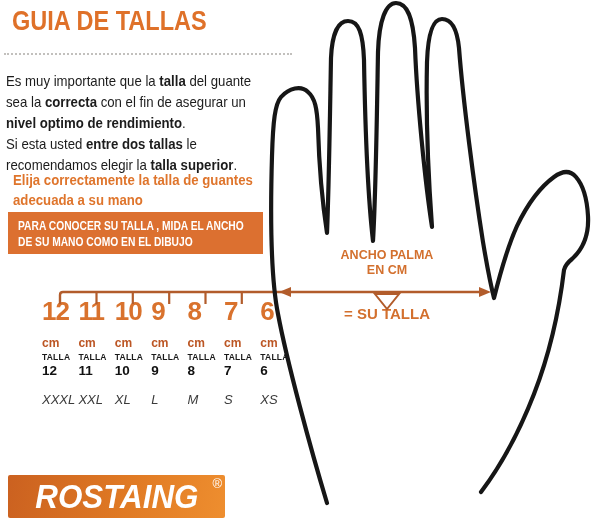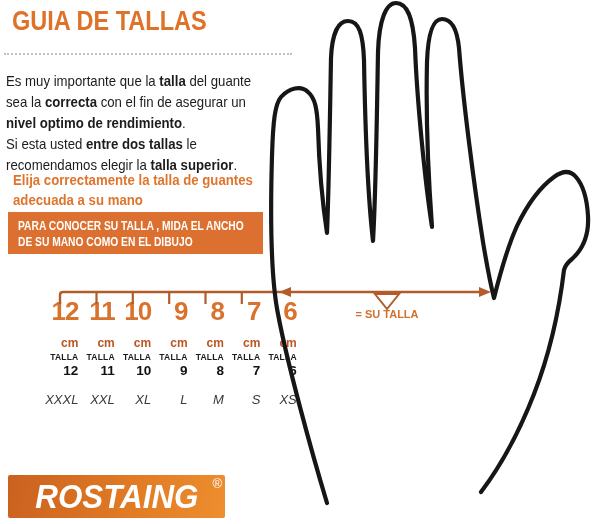--- a/index.html
+++ b/index.html
@@ -24,31 +24,31 @@
   #subtitle{left:13px;top:170px;font-size:15px;font-weight:bold;color:#DF752C;line-height:20px;}
   
   #callout{
     left:8px;top:212px;width:255px;height:42px;background:#DC7030;
     color:#ffffff;font-weight:bold;font-size:12.5px;line-height:16px;
     padding:6px 0 0 10px;box-sizing:border-box;
   }
   #callout .line{transform:scaleX(0.82);transform-origin:0 0;white-space:nowrap;}
   
   #size-scale{left:42px;top:296px;width:255px;display:flex;}
-  #size-scale .col{width:36.4px;text-align:right;flex:0 0 36.4px;}
+  #size-scale .col{width:36.4px;text-align:left;flex:0 0 36.4px;}
   .r-cm-num{font-size:26px;line-height:30px;font-weight:bold;color:#D9722D;letter-spacing:-1px;}
   .r-cm{font-size:12px;line-height:12px;margin-top:11px;font-weight:bold;color:#BC5624;}
   .r-talla{font-size:8.5px;line-height:10px;margin-top:3px;font-weight:bold;color:#1a1a1a;letter-spacing:.2px;}
   .r-num{font-size:13.5px;line-height:14px;margin-top:2px;font-weight:bold;color:#111;}
   .r-size{font-size:13px;line-height:15px;margin-top:14px;font-style:italic;color:#3a3a3a;white-space:nowrap;}
   
   #ancho-label{left:318px;top:248px;width:138px;text-align:center;
     font-size:12.5px;font-weight:bold;color:#D3702E;line-height:15px;}
   #result-label{left:318px;top:306px;width:138px;text-align:center;
-    font-size:11px;font-weight:bold;color:#D3702E;line-height:16px;}
+    font-size:15px;font-weight:bold;color:#D3702E;line-height:16px;}
   
   #logo{
     left:8px;top:475px;width:217px;height:43px;border-radius:2px;
     background:linear-gradient(100deg,#CB6120 0%,#E07A24 55%,#EE8E2F 100%);
     text-align:center;
     text-decoration:underline;
   }
   #logo .brand{
     display:inline-block;color:#fff;font-weight:bold;font-style:italic;
     font-size:33px;line-height:43px;letter-spacing:0px;transform:scaleX(.95);transform-origin:50% 50%;
@@ -135,20 +135,22 @@
     <div class="col">
       <div class="r-cm-num">6</div>
       <div class="r-cm">cm</div>
       <div class="r-talla">TALLA</div>
       <div class="r-num">6</div>
       <div class="r-size">XS</div>
     </div>
   </div>
 
 <div class="abs" id="ancho-label">
+  <div>ANCHO PALMA</div>
+  <div>EN CM</div>
 </div>
 <div class="abs" id="result-label">
   <div>= SU TALLA</div>
 </div>
 
 <div class="abs" id="logo">
   <span class="brand">ROSTAING</span>
   <span class="reg">®</span>
 </div>
 

